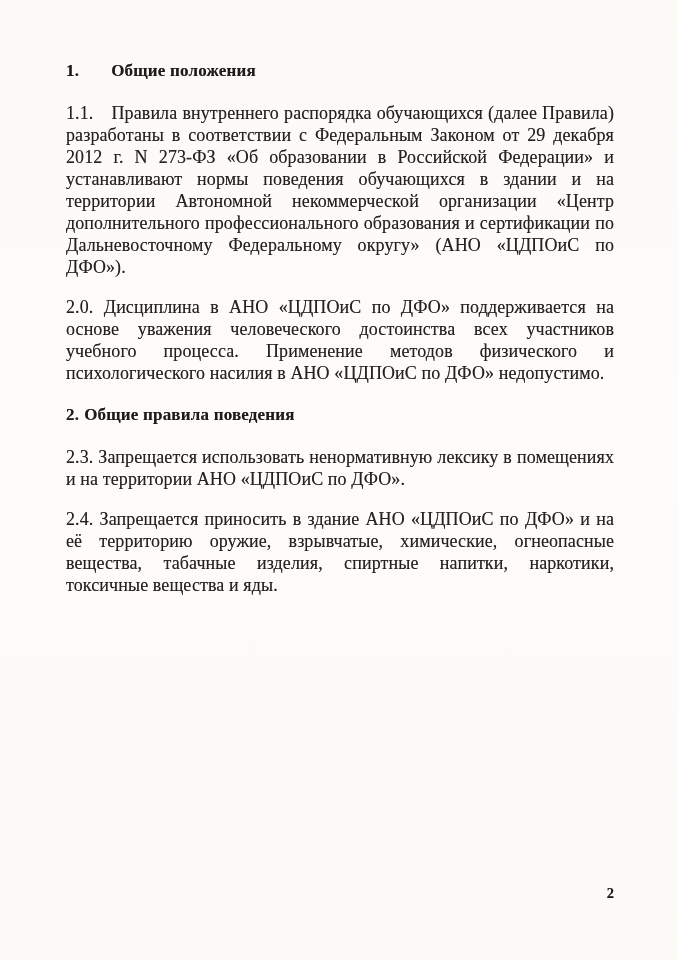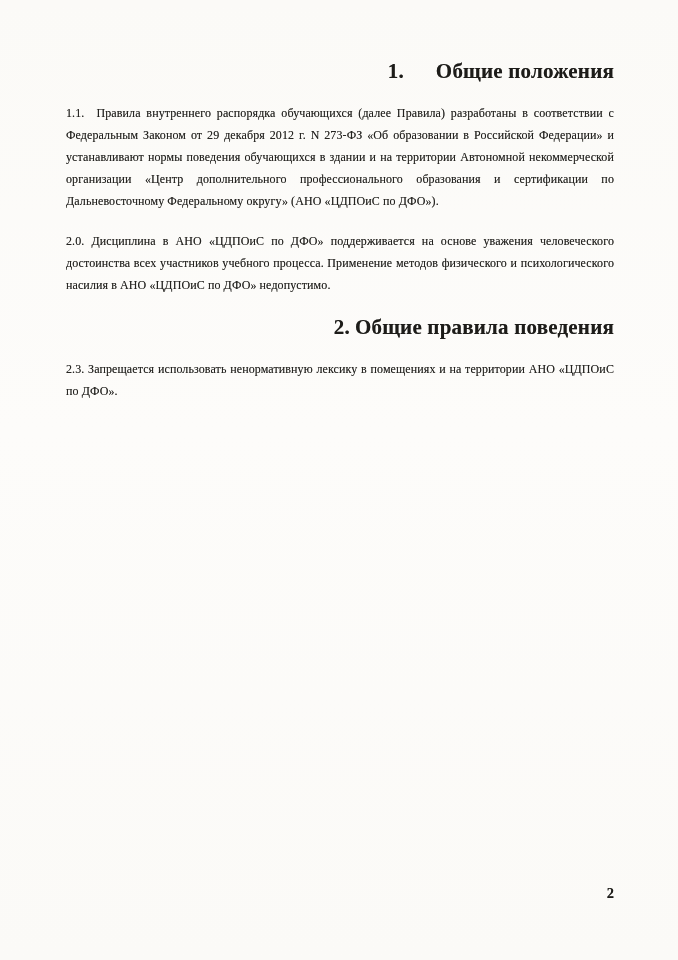--- a/index.html
+++ b/index.html
@@ -16,41 +16,41 @@
     font-family: "Liberation Serif", serif;
     color: #242320;
   }
   .content {
     position: absolute;
     left: 66px;
     top: 60px;
     width: 548px;
   }
   .heading {
-    font-size: 21px;
+    font-size: 17px;
     font-weight: bold;
     line-height: 22px;
-    text-align: right;
+    text-align: left;
     color: #1d1c19;
     letter-spacing: 0.2px;
     margin: 0 0 20px 0;
     text-shadow: 0 0 0.6px rgba(30,29,26,0.55);
   }
   .heading-2 {
     margin-top: 20px;
   }
   .tab-gap {
     display: inline-block;
     width: 32px;
   }
   .num-gap {
     margin-right: 5px;
   }
   .para {
-    font-size: 12px;
+    font-size: 18px;
     line-height: 22px;
     text-align: justify;
     margin: 0 0 18px 0;
     letter-spacing: 0.1px;
     text-shadow: 0 0 0.6px rgba(36,35,32,0.5);
   }
   .page-number {
     position: absolute;
     right: 64px;
     top: 885px;
@@ -71,17 +71,18 @@
     </div>
 
     <p class="para">1.1. Правила внутреннего распорядка обучающихся (далее Правила) разработаны в соответствии с Федеральным Законом от 29 декабря 2012 г. N 273-ФЗ «Об образовании в Российской Федерации» и устанавливают нормы поведения обучающихся в здании и на территории Автономной некоммерческой организации «Центр дополнительного профессионального образования и сертификации по Дальневосточному Федеральному округу» (АНО «ЦДПОиС по ДФО»).</p>
     <p class="para">2.0. Дисциплина в АНО «ЦДПОиС по ДФО» поддерживается на основе уважения человеческого достоинства всех участников учебного процесса. Применение методов физического и психологического насилия в АНО «ЦДПОиС по ДФО» недопустимо.</p>
 
     <div class="heading heading-2">
       <span class="num-gap">2.</span><span>Общие правила поведения</span>
     </div>
 
     <p class="para">2.3. Запрещается использовать ненормативную лексику в помещениях и на территории АНО «ЦДПОиС по ДФО».</p>
+    <p class="para">2.4. Запрещается приносить в здание АНО «ЦДПОиС по ДФО» и на её территорию оружие, взрывчатые, химические, огнеопасные вещества, табачные изделия, спиртные напитки, наркотики, токсичные вещества и яды.</p>
 
   </div>
 
   <div class="page-number">2</div>
 </div>
 
 </body></html>

